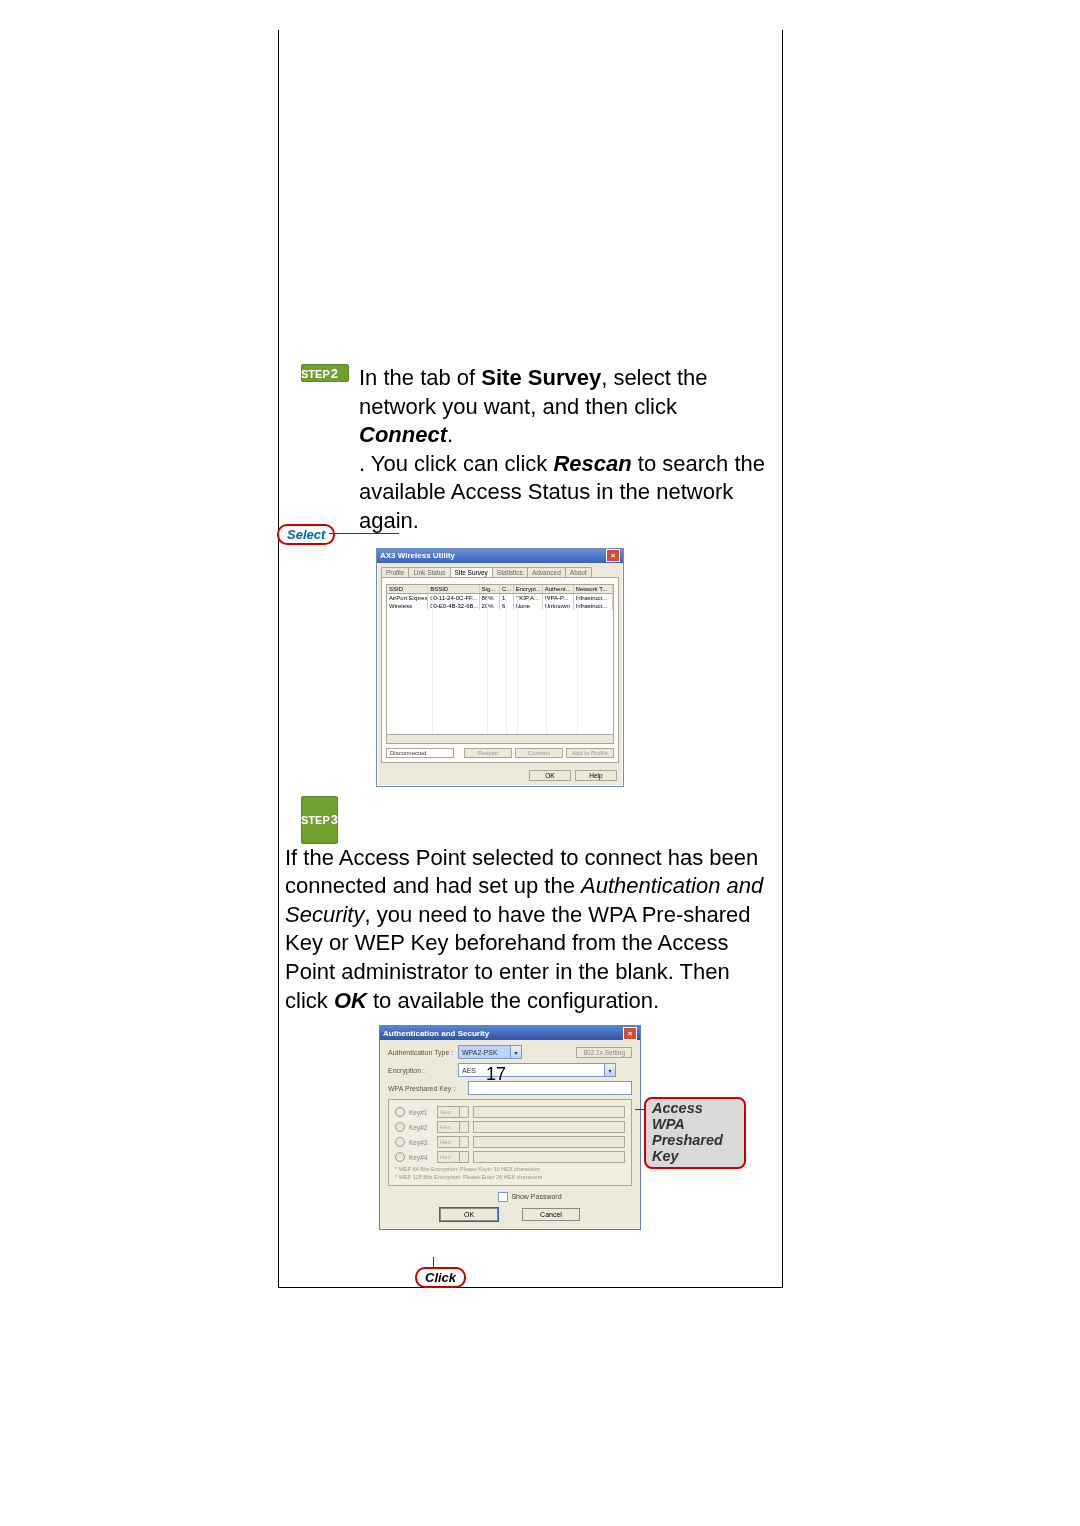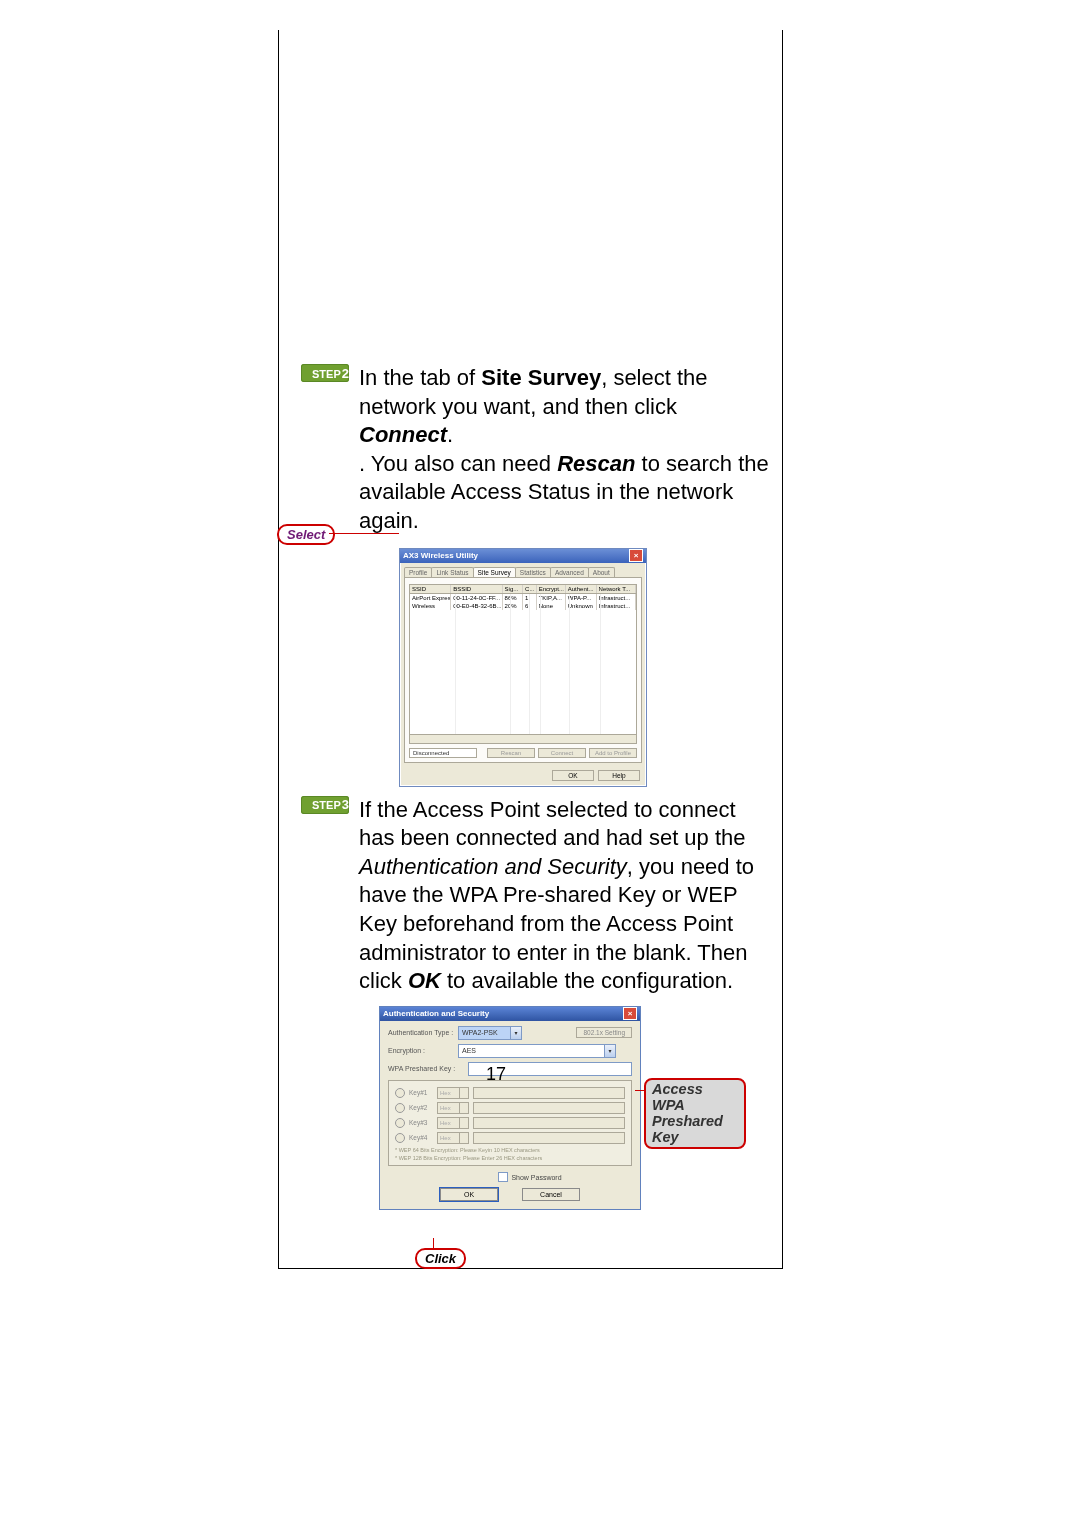--- a/index.html
+++ b/index.html
@@ -20,31 +20,31 @@
     border-left: 1px solid #000;
     border-right: 1px solid #000;
     border-bottom: 1px solid #000;
     padding-bottom: 0;
   }
   
   .step-row { display: flex; align-items: flex-start; margin-top: 334px; padding: 0 6px; }
   .step-badge {
     flex: 0 0 48px; height: 18px; background: #70A030; border-radius: 3px;
     color: #fff; font-weight: bold; font-size: 11px;
-    display: flex; align-items: center; justify-content: flex-end;
+    display: flex; align-items: center; justify-content: flex-start;
     margin-right: 10px; margin-left: 16px; box-shadow: 0 0 0 1px #5a8825 inset;
   }
   .step-badge .big { font-size: 13px; margin-left: 1px; }
   .step-text { flex: 1; font-size: 22px; line-height: 1.3; color: #000; }
   .step-text b { font-weight: bold; }
   .step-text i { font-style: italic; }
   
   .ssw-wrap { position: relative; margin-top: 12px; height: 240px; }
   .ssw {
-    position: absolute; left: 120px; top: 0;
+    position: absolute; left: 97px; top: 0;
     width: 246px; background: #ece9d8; border: 1px solid #6f8abf;
     box-shadow: 0 0 0 1px #fff inset;
     font-size: 7px; color: #000;
   }
   .ssw-title {
     height: 14px; background: linear-gradient(#6b8fd6, #3b63bb);
     color: #fff; font-weight: bold; font-size: 8px;
     display: flex; align-items: center; padding: 0 3px;
     justify-content: space-between;
   }
@@ -103,32 +103,32 @@
   }
   .ssw-okrow { display:flex; justify-content:flex-end; gap:4px; padding:3px 6px 5px; }
   .ssw-okrow .b {
     border:1px solid #aca899; background:#ece9d8; font-size:6.5px;
     padding:1px 0; width:40px; text-align:center;
   }
   
   .select-callout {
     position: absolute; left: -2px; top: 494px;
     border: 2.5px solid #c00; border-radius: 10px;
-    color: #701a75; background: #fff; font-size: 13px; font-weight: bold; font-style: italic;
+    color: #0369a1; background: #fff; font-size: 13px; font-weight: bold; font-style: italic;
     padding: 1px 8px;
   }
   .select-line {
     position: absolute; left: 50px; top: 503px; width: 70px; height: 10px;
   }
   .select-line::before {
     content:""; position:absolute; left:0; top:0; width:70px; height:1px;
     background:#c00;
   }
   
-  .step3-row { display: flex; align-items: flex-start; margin-top: 20px; padding: 0 6px; }
+  .step3-row { display: flex; align-items: flex-start; margin-top: 20px; padding: 0 6px; flex-direction: column; }
   
   .aw-wrap { position: relative; margin-top: 10px; height: 262px; }
   .aw {
     position: absolute; left: 100px; top: 0; width: 260px;
     background: #ece9d8; border: 1px solid #6181bd;
     font-size: 7px; color: #000; padding-bottom: 6px;
   }
   .aw-title {
     height: 14px; background: linear-gradient(#5b84d6, #2f54a2);
     color: #fff; font-weight: bold; font-size: 8px;
@@ -204,21 +204,21 @@
 <body>
 
 <div class="page">
 
   <div class="step-row">
     <div class="step-badge">
       <span>STEP<span class="big">2</span></span>
     </div>
     <div class="step-text">
       <span>In the tab of </span><b>Site Survey</b><span>, select the network you want, and then click </span><b><i>Connect</i></b><span>.</span><br>
-      <span>. You also can need </span><b><i>Rescan</i></b><span> to search the available Access Status in the network again.</span>
+      <span>. You click can click </span><b><i>Rescan</i></b><span> to search the available Access Status in the network again.</span>
     </div>
   </div>
 
   <div class="select-callout">Select</div>
   <div class="select-line"></div>
 
   <div class="ssw-wrap">
     <div class="ssw">
       <div class="ssw-title">
         <span>AX3 Wireless Utility</span>

